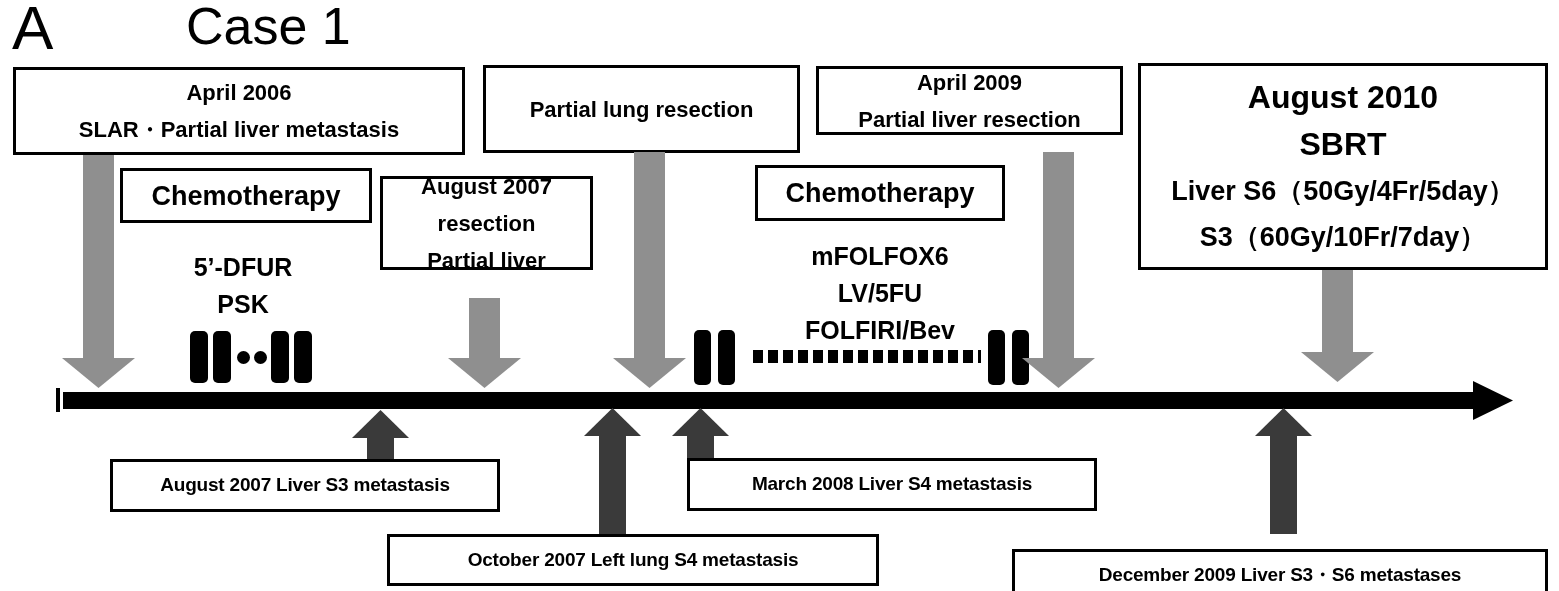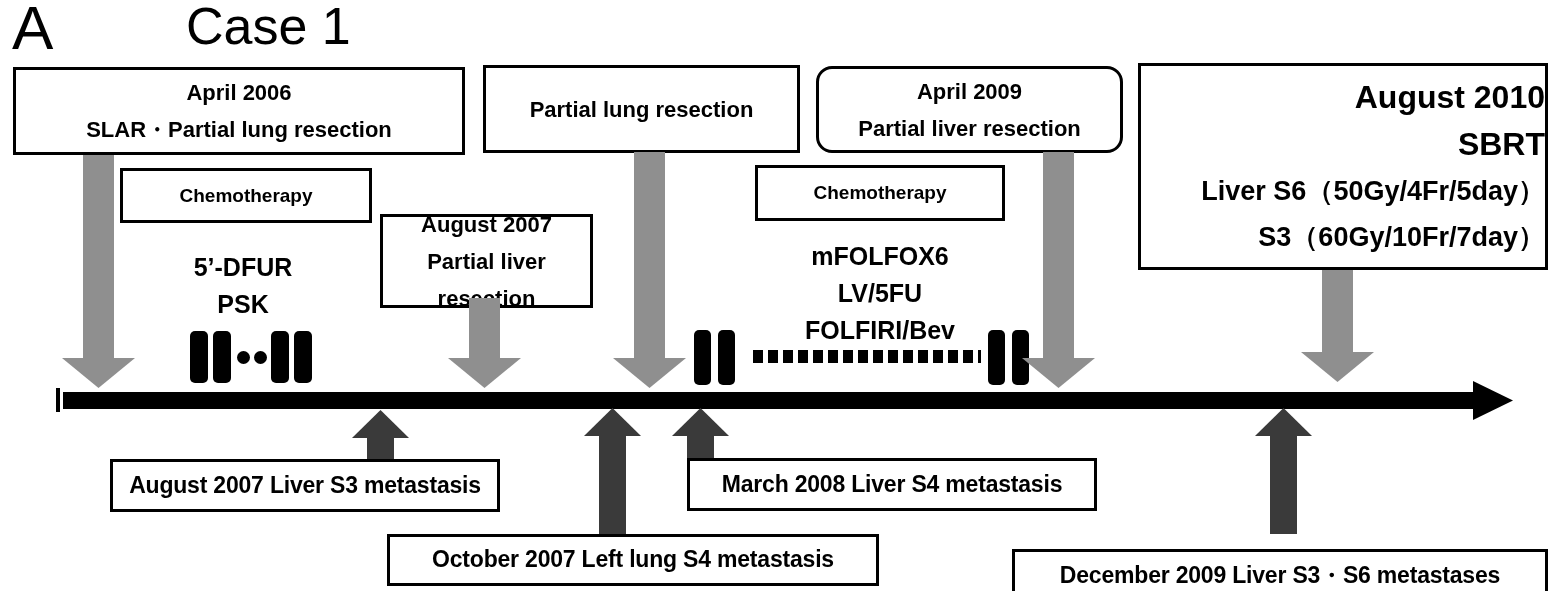--- a/index.html
+++ b/index.html
@@ -19,25 +19,25 @@
   .box{
     position:absolute;
     background:var(--boxbg,#fff);
     border:3px solid var(--border,#000);
     box-sizing:border-box;
     display:flex;flex-direction:column;align-items:center;justify-content:center;
     text-align:center;font-weight:700;
   }
   .box .ln{display:block;}
   .top-box{font-size:22px;line-height:37px;}
-  .chemo-box{font-size:19px;line-height:30px;}
-  .big-box{font-size:27px;align-items:flex-end;}
+  .chemo-box{font-size:27px;line-height:30px;}
+  .big-box{font-size:27px;}
   .big-box .ln1,.big-box .ln2{font-size:32px;line-height:47px;}
   .big-box .ln3,.big-box .ln4{font-size:27px;line-height:46px;}
-  .finding-box{font-weight:700;font-size:23px;line-height:1.1;letter-spacing:-0.2px;}
+  .finding-box{font-weight:700;font-size:19px;line-height:1.1;letter-spacing:-0.2px;}
   
   .drugs{position:absolute;font-weight:700;font-size:25px;text-align:center;}
   .drugs .ln{display:block;line-height:37px;}
   
   .gshaft{position:absolute;background:var(--gray,#8f8f8f);}
   .ghead{position:absolute;background:var(--gray,#8f8f8f);clip-path:polygon(0 0,100% 0,50% 100%);}
   .dshaft{position:absolute;background:var(--dark,#3a3a3a);}
   .dhead{position:absolute;background:var(--dark,#3a3a3a);clip-path:polygon(50% 0,100% 100%,0 100%);}
   
   .tl-bar{position:absolute;left:63px;top:392px;width:1410px;height:17px;background:var(--tl,#000);}
@@ -53,47 +53,47 @@
 </head>
 <body>
 
 <div id="figure" style="--bg: #ffffff; --boxbg: #ffffff; --border: #000000; --gray: #8f8f8f; --dark: #3a3a3a; --tl: #000000;">
 
   <div class="abs panel-label">A</div>
   <div class="abs case-title">Case 1</div>
 
   <div class="box top-box" style="left:13px;top:67px;width:452px;height:88px;">
     <span class="ln">April 2006</span>
-    <span class="ln">SLAR・Partial lung resection</span>
+    <span class="ln">SLAR・Partial liver metastasis</span>
   </div>
 
   <div class="box top-box" style="left:483px;top:65px;width:317px;height:88px;">
     <span class="ln">Partial lung resection</span>
   </div>
 
-  <div class="box top-box" style="left:816px;top:66px;width:307px;height:87px;border-radius:16px;">
+  <div class="box top-box" style="left:816px;top:66px;width:307px;height:69px;">
     <span class="ln">April 2009</span>
     <span class="ln">Partial liver resection</span>
   </div>
 
   <div class="box big-box" style="left:1138px;top:63px;width:410px;height:207px;">
     <span class="ln ln1">August 2010</span>
     <span class="ln ln2">SBRT</span>
     <span class="ln ln3">Liver S6（50Gy/4Fr/5day）</span>
     <span class="ln ln4">S3（60Gy/10Fr/7day）</span>
   </div>
 
   <div class="box chemo-box" style="left:120px;top:168px;width:252px;height:55px;">
     <span class="ln">Chemotherapy</span>
   </div>
 
-  <div class="box top-box" style="left:380px;top:176px;width:213px;height:94px;margin-top:38px;">
+  <div class="box top-box" style="left:380px;top:176px;width:213px;height:94px;">
     <span class="ln">August 2007</span>
+    <span class="ln">resection</span>
     <span class="ln">Partial liver</span>
-    <span class="ln">resection</span>
   </div>
 
   <div class="box chemo-box" style="left:755px;top:165px;width:250px;height:56px;">
     <span class="ln">Chemotherapy</span>
   </div>
 
   <div class="drugs" style="left:148px;top:249px;width:190px;">
     <span class="ln">5’-DFUR</span>
     <span class="ln">PSK</span>
   </div>

